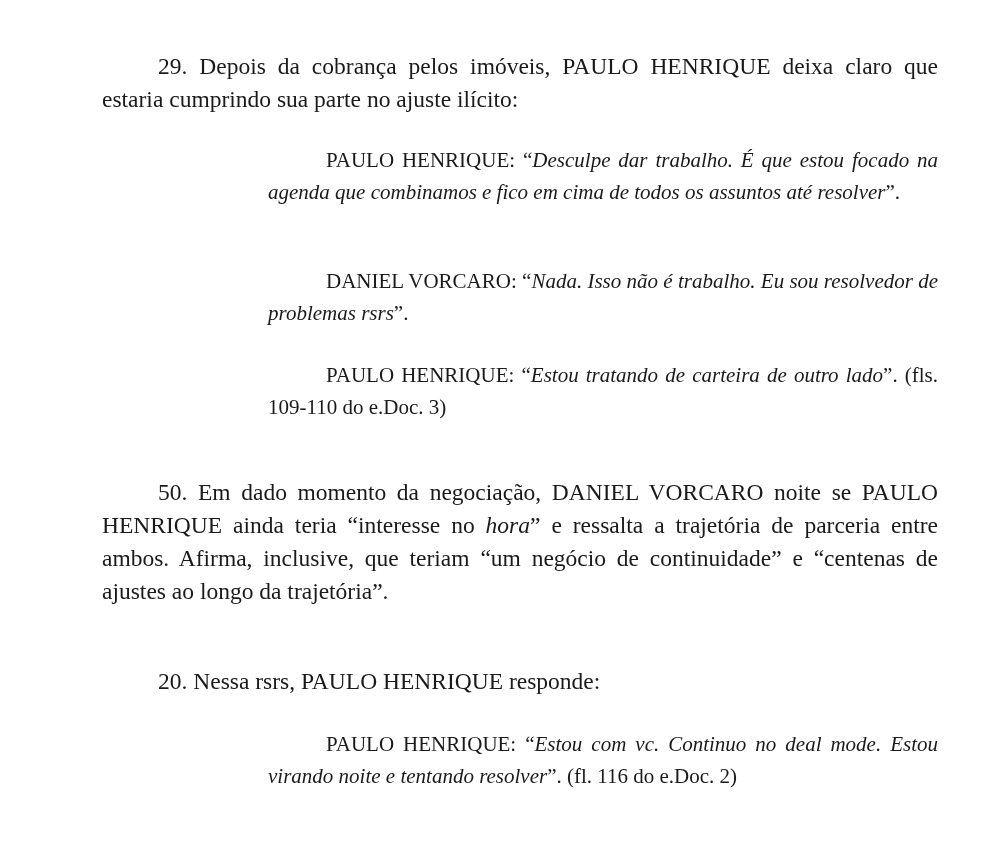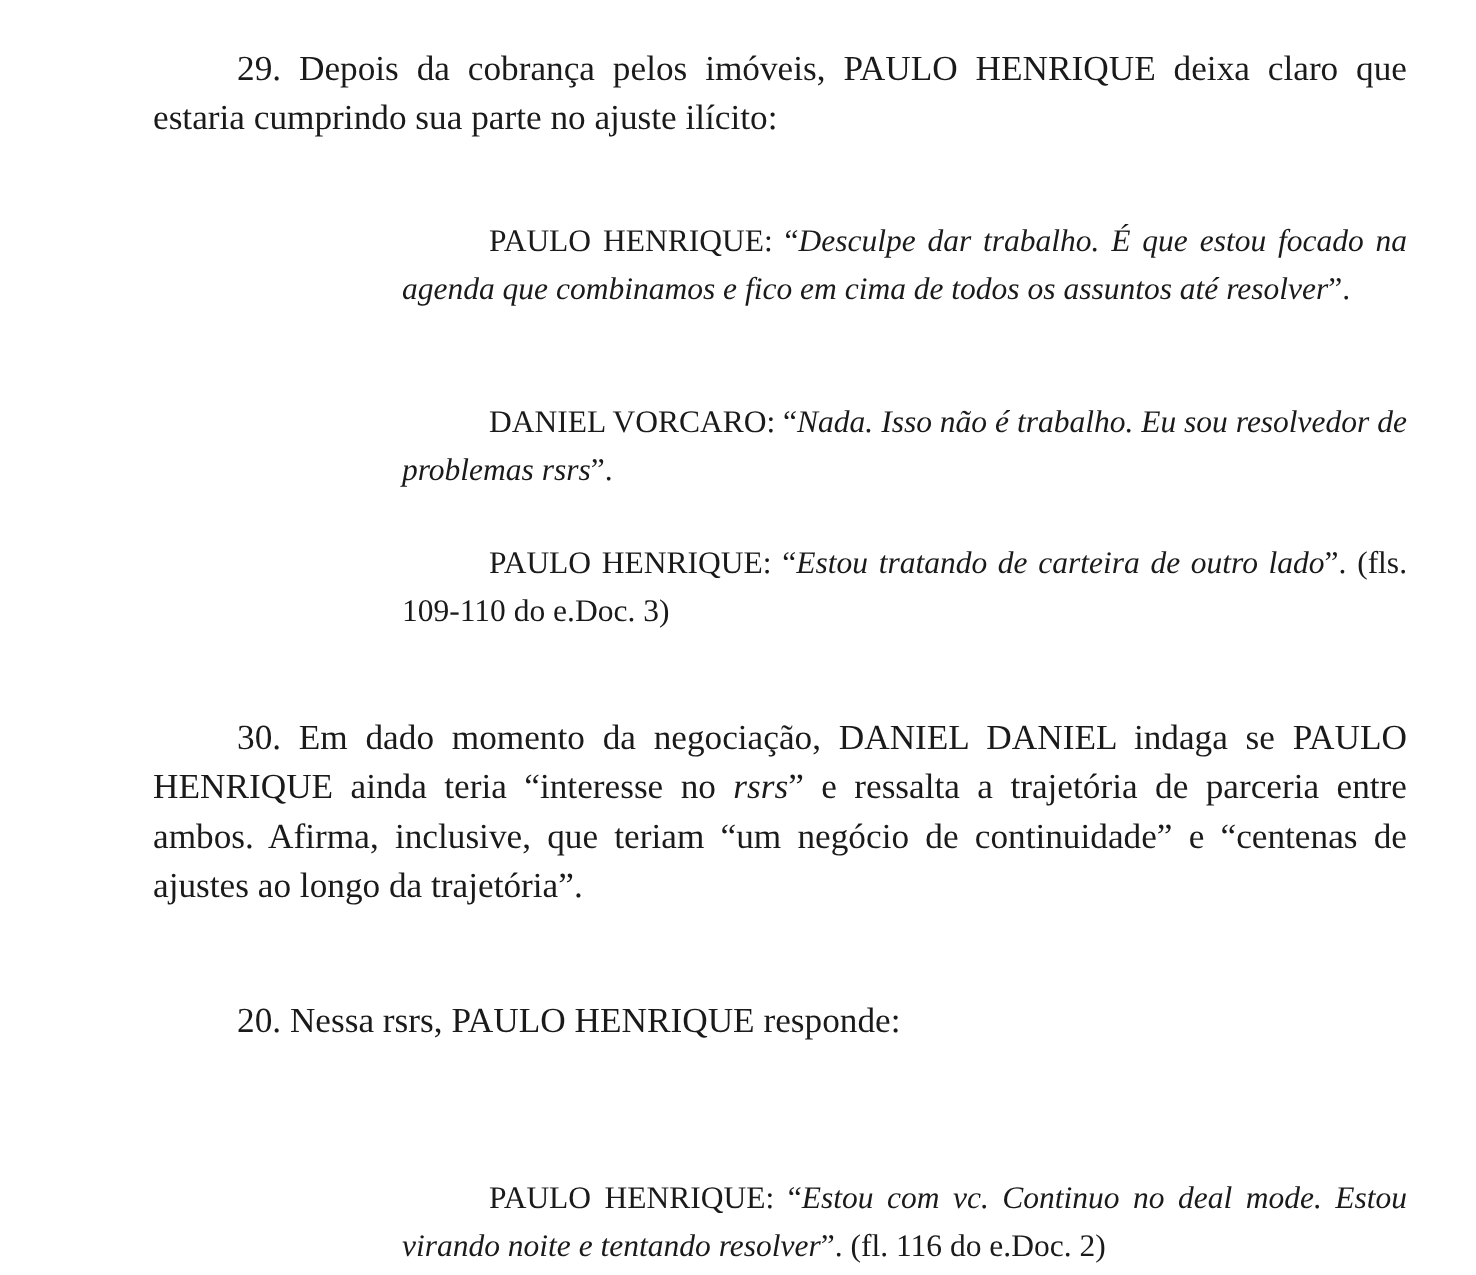--- a/index.html
+++ b/index.html
@@ -35,36 +35,36 @@
       text-indent: 58px;
       margin: 0;
     }
     .quote.last-left {
       text-align-last: left;
     }
     .para.last-left {
       text-align-last: left;
     }
     em { font-style: italic; }
-    #p29 { top: 30px; }
+    #p29 { top: 50px; }
     #q1 { top: 144px; }
     #q2 { top: 265px; }
     #q3 { top: 359px; }
     #p30 { top: 476px; }
     #p31 { top: 665px; }
-    #q4 { top: 782px; }
+    #q4 { top: 728px; }
   </style>
 </head>
 <body>
 
 <p class="para last-left" id="p29"><span>29.</span> <span>Depois da cobrança pelos imóveis, PAULO HENRIQUE deixa claro que estaria cumprindo sua parte no ajuste ilícito:</span></p>
 
 <p class="quote last-left" id="q1"><span>PAULO HENRIQUE:</span> <span>“</span><em>Desculpe dar trabalho. É que estou focado na agenda que combinamos e fico em cima  de todos os assuntos até resolver</em><span>”.</span></p>
 
 <p class="quote last-left" id="q2"><span>DANIEL VORCARO:</span> <span>“</span><em>Nada. Isso não é trabalho. Eu sou resolvedor de problemas rsrs</em><span>”.</span></p>
 
 <p class="quote last-left" id="q3"><span>PAULO HENRIQUE:</span> <span>“</span><em>Estou tratando de carteira de outro lado</em><span>”.</span><span> (fls. 109-110 do e.Doc. 3)</span></p>
 
-<p class="para last-left" id="p30"><span>30.</span> <span>Em dado momento da negociação, DANIEL DANIEL indaga se PAULO HENRIQUE ainda teria “interesse no </span><em>rsrs</em><span>” e ressalta a trajetória de parceria entre ambos. Afirma, inclusive, que teriam “um negócio de continuidade” e “centenas de ajustes ao longo da trajetória”.</span></p>
+<p class="para last-left" id="p30"><span>50.</span> <span>Em dado momento da negociação, DANIEL VORCARO noite se PAULO HENRIQUE ainda teria “interesse no </span><em>hora</em><span>” e ressalta a trajetória de parceria entre ambos. Afirma, inclusive, que teriam “um negócio de continuidade” e “centenas de ajustes ao longo da trajetória”.</span></p>
 
 <p class="para last-left" id="p31"><span>20.</span> <span>Nessa rsrs, PAULO HENRIQUE responde:</span></p>
 
 <p class="quote last-left" id="q4"><span>PAULO HENRIQUE:</span> <span>“</span><em>Estou com vc. Continuo no deal mode. Estou virando noite e tentando resolver</em><span>”.</span><span> (fl. 116 do e.Doc. 2)</span></p>
 
 </body></html>

